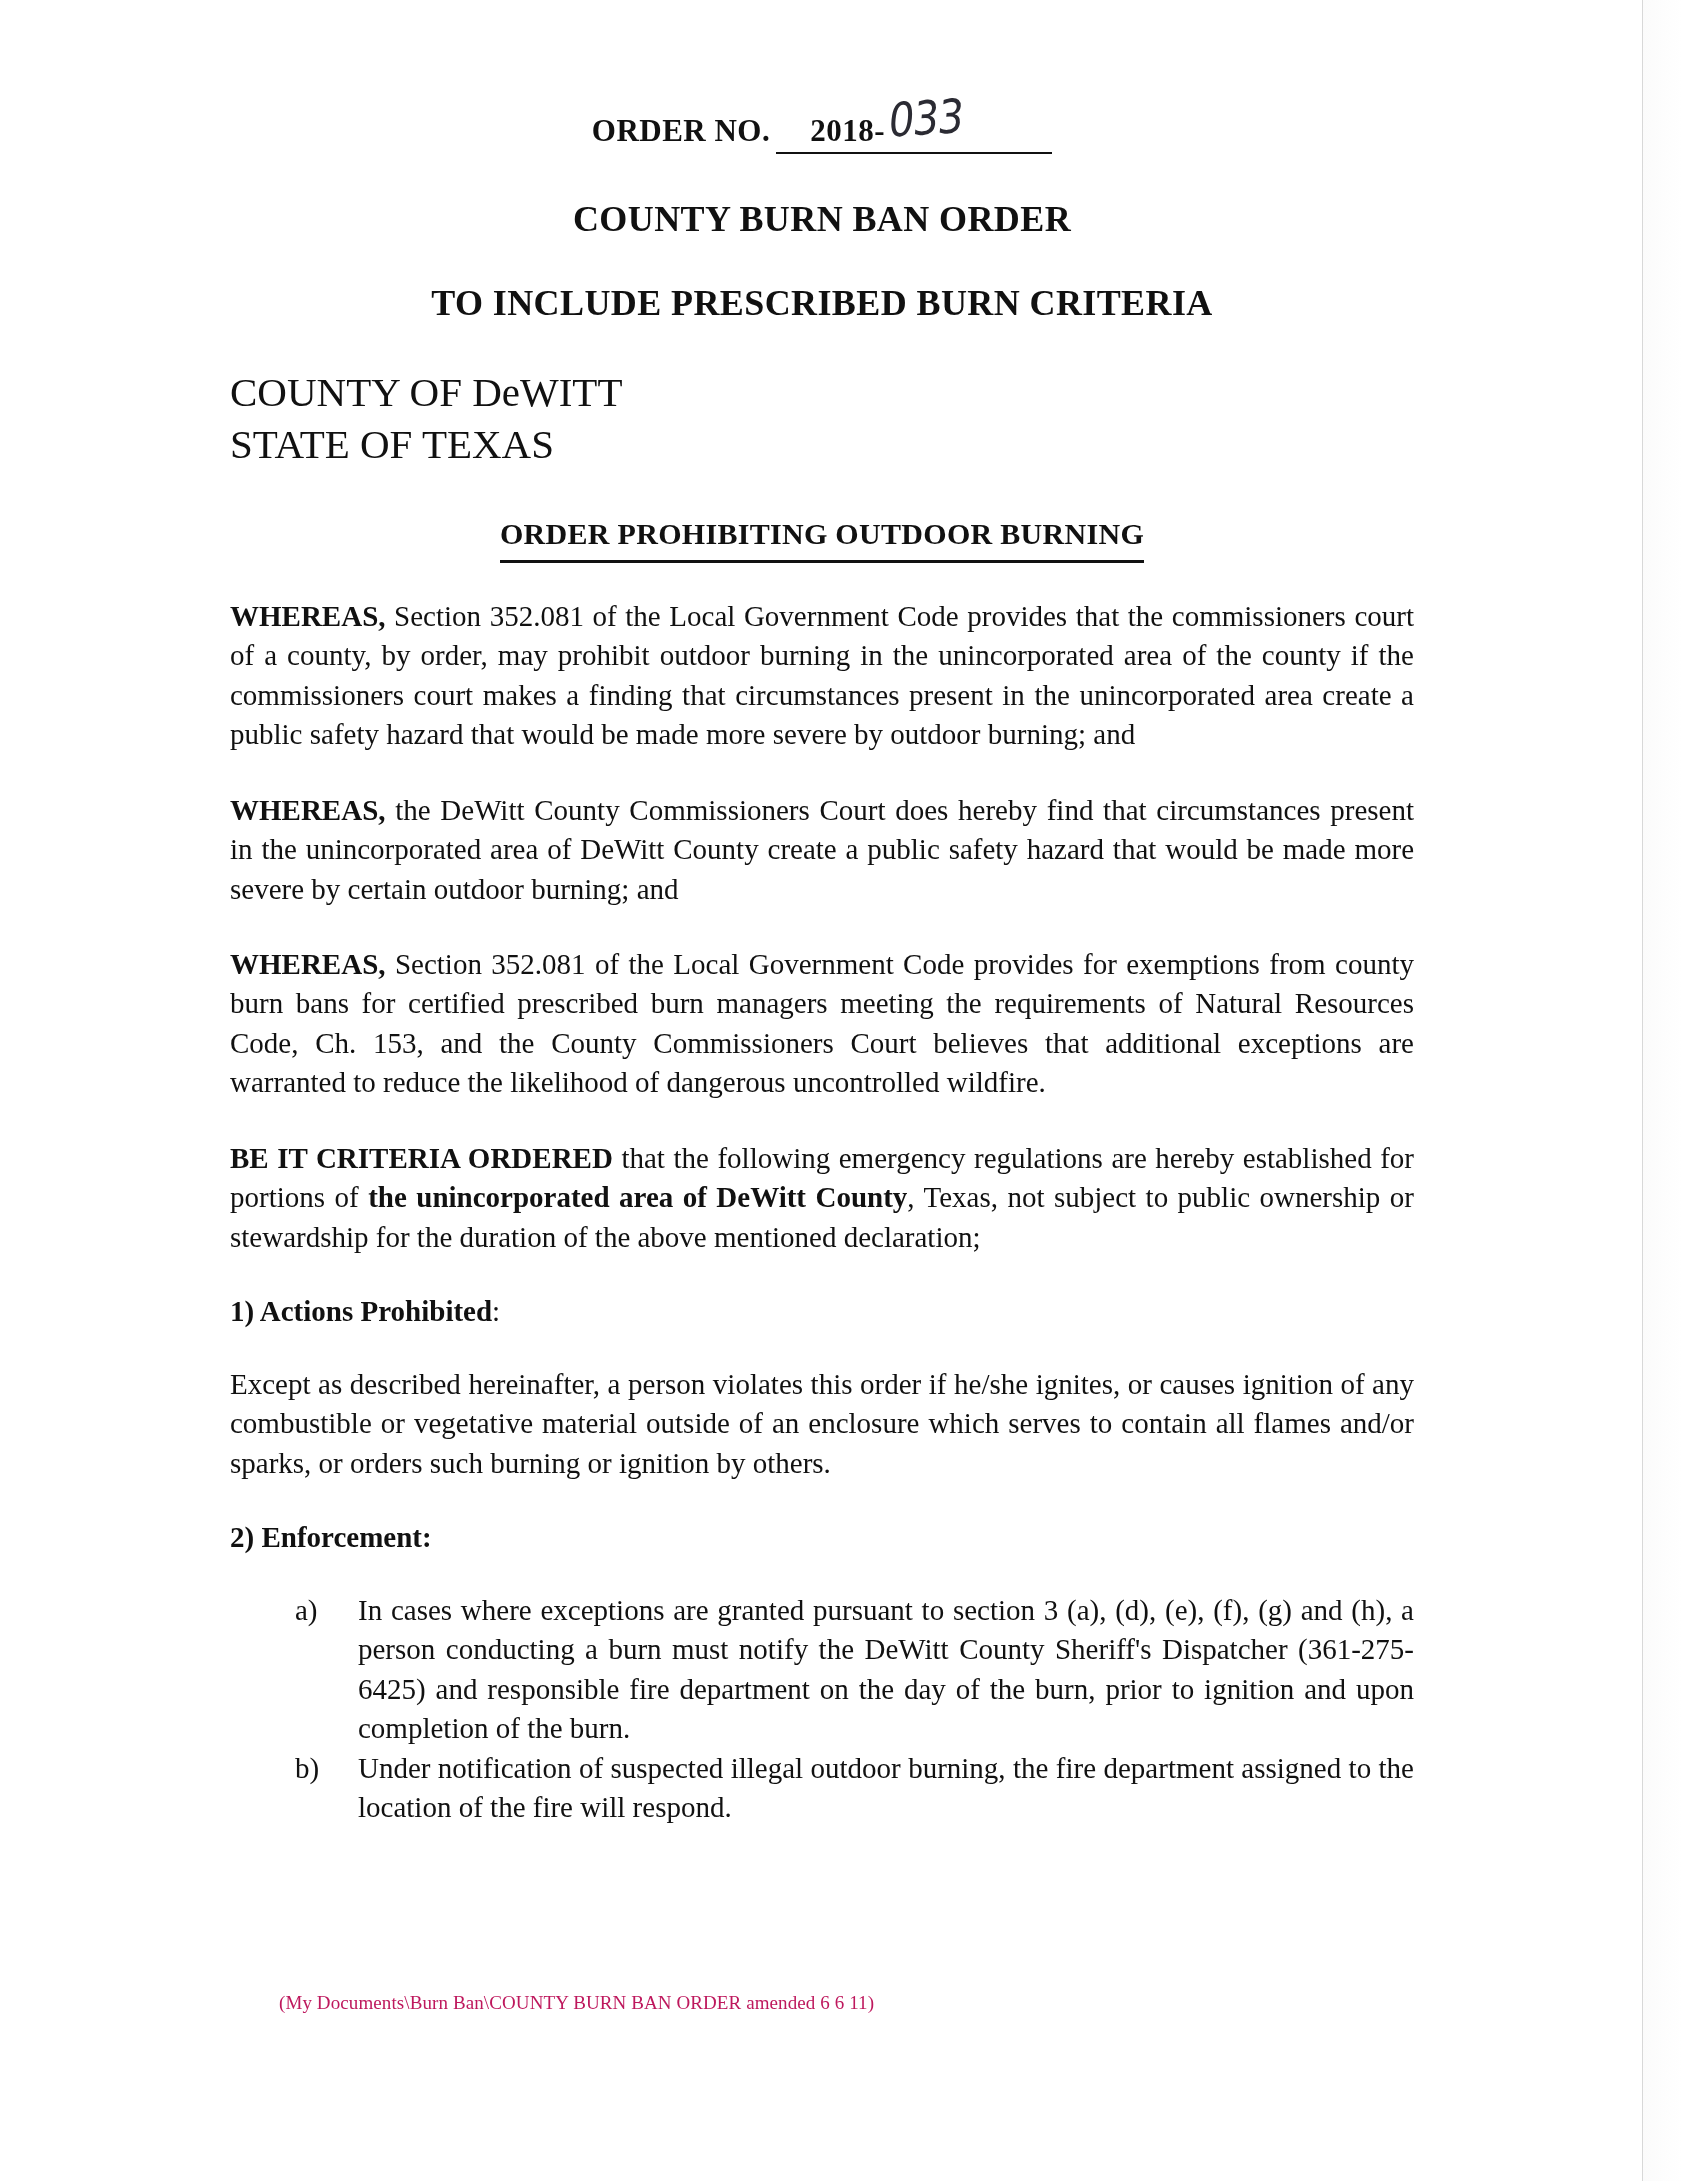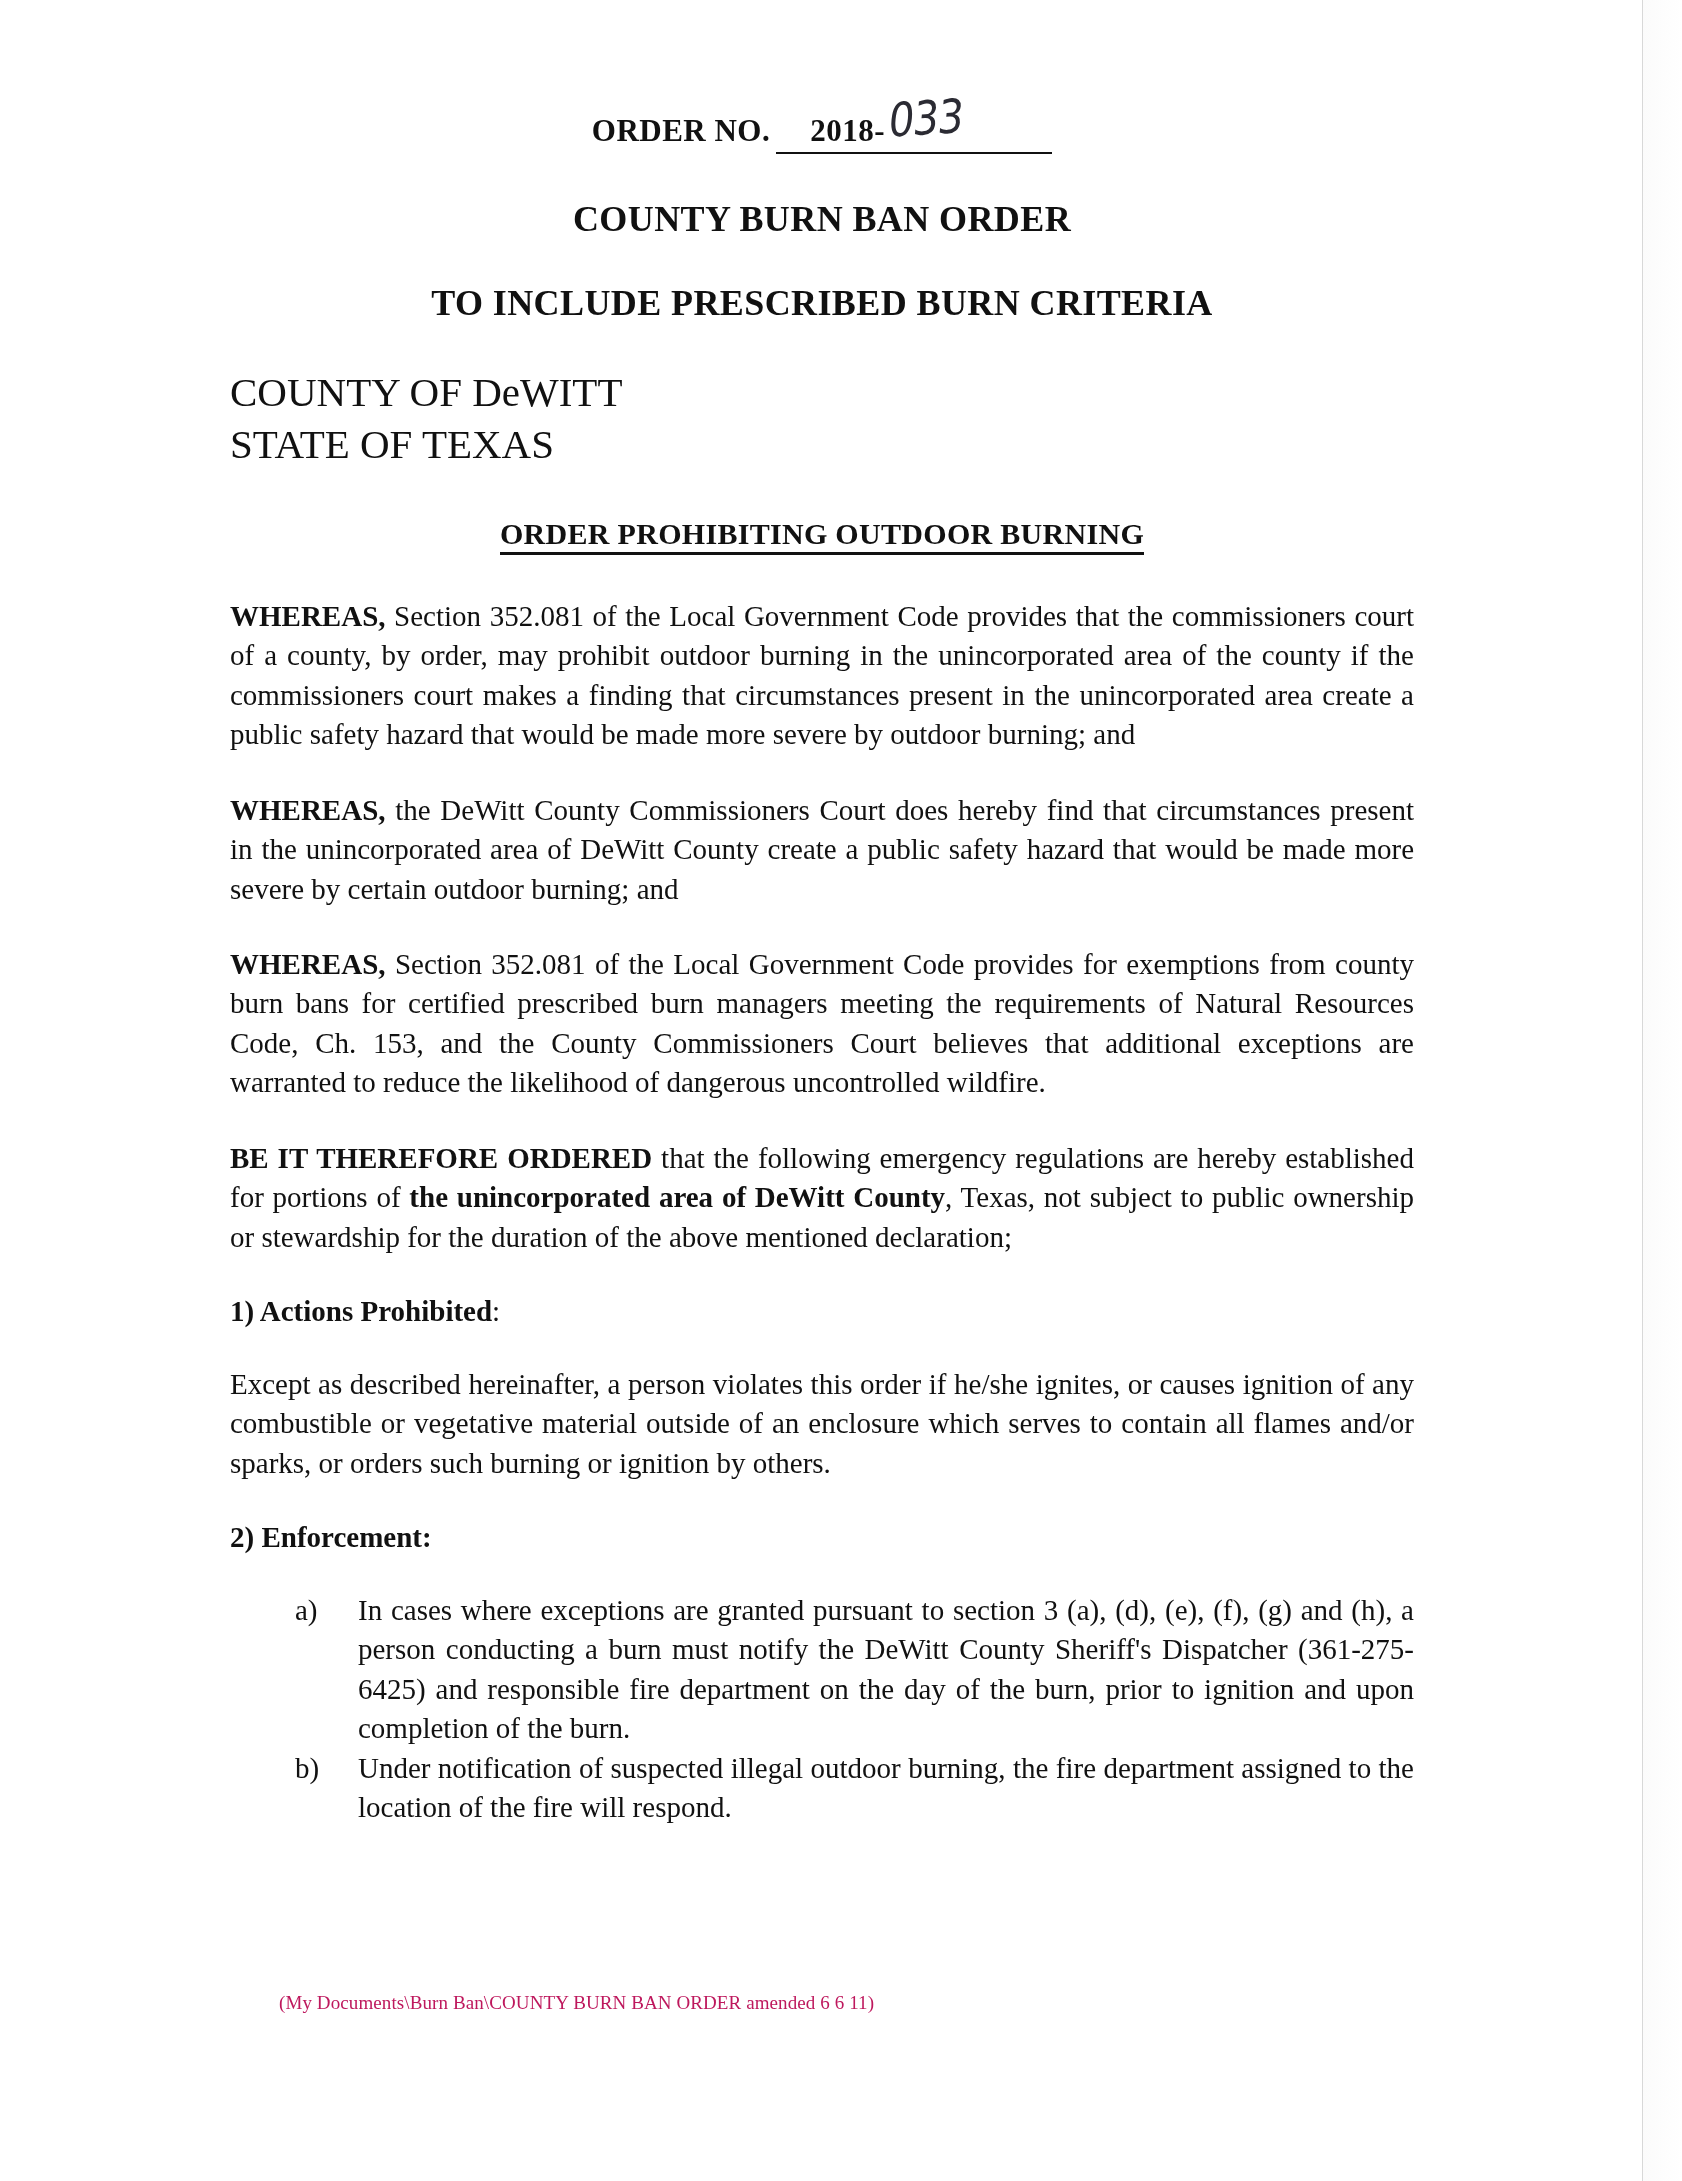--- a/index.html
+++ b/index.html
@@ -111,21 +111,21 @@
 
   .section-title {
     text-align: center;
     font-weight: bold;
     font-size: 30px;
     letter-spacing: 0.3px;
     margin: 0 0 46px 0;
   }
   .section-title span {
     border-bottom: 3px solid #111;
-    padding-bottom: 2px;
+    padding-bottom: 10px;
   }
 
   
   p.body {
     font-size: 29px;
     line-height: 1.36;
     text-align: justify;
     text-justify: inter-word;
     margin: 0 0 36px 0;
   }
@@ -207,21 +207,21 @@
 
       <p class="body">
         <span class="lead">WHEREAS,</span><span> the DeWitt County Commissioners Court does hereby find that circumstances present in the unincorporated area of DeWitt County create a public safety hazard that would be made more severe by certain outdoor burning; and</span>
       </p>
 
       <p class="body">
         <span class="lead">WHEREAS,</span><span> Section 352.081 of the Local Government Code provides for exemptions from county burn bans for certified prescribed burn managers meeting the requirements of Natural Resources Code, Ch. 153, and the County Commissioners Court believes that additional exceptions are warranted to reduce the likelihood of dangerous uncontrolled wildfire.</span>
       </p>
 
       <p class="body">
-        <span class="lead">BE IT THEREFORE ORDERED</span><span> that the following emergency regulations are hereby established for portions of </span><span class="inline-bold">the unincorporated area of DeWitt County</span><span>, Texas, not subject to public ownership or stewardship for the duration of the above mentioned declaration;</span>
+        <span class="lead">BE IT CRITERIA ORDERED</span><span> that the following emergency regulations are hereby established for portions of </span><span class="inline-bold">the unincorporated area of DeWitt County</span><span>, Texas, not subject to public ownership or stewardship for the duration of the above mentioned declaration;</span>
       </p>
 
       <h3 class="numbered">
         <span>1) Actions Prohibited</span><span class="plain">:</span>
       </h3>
 
       <p class="body">Except as described hereinafter, a person violates this order if he/she ignites, or causes ignition of any combustible or vegetative material outside of an enclosure which serves to contain all flames and/or sparks, or orders such burning or ignition by others.</p>
 
       <h3 class="numbered">
         <span>2) Enforcement:</span>

